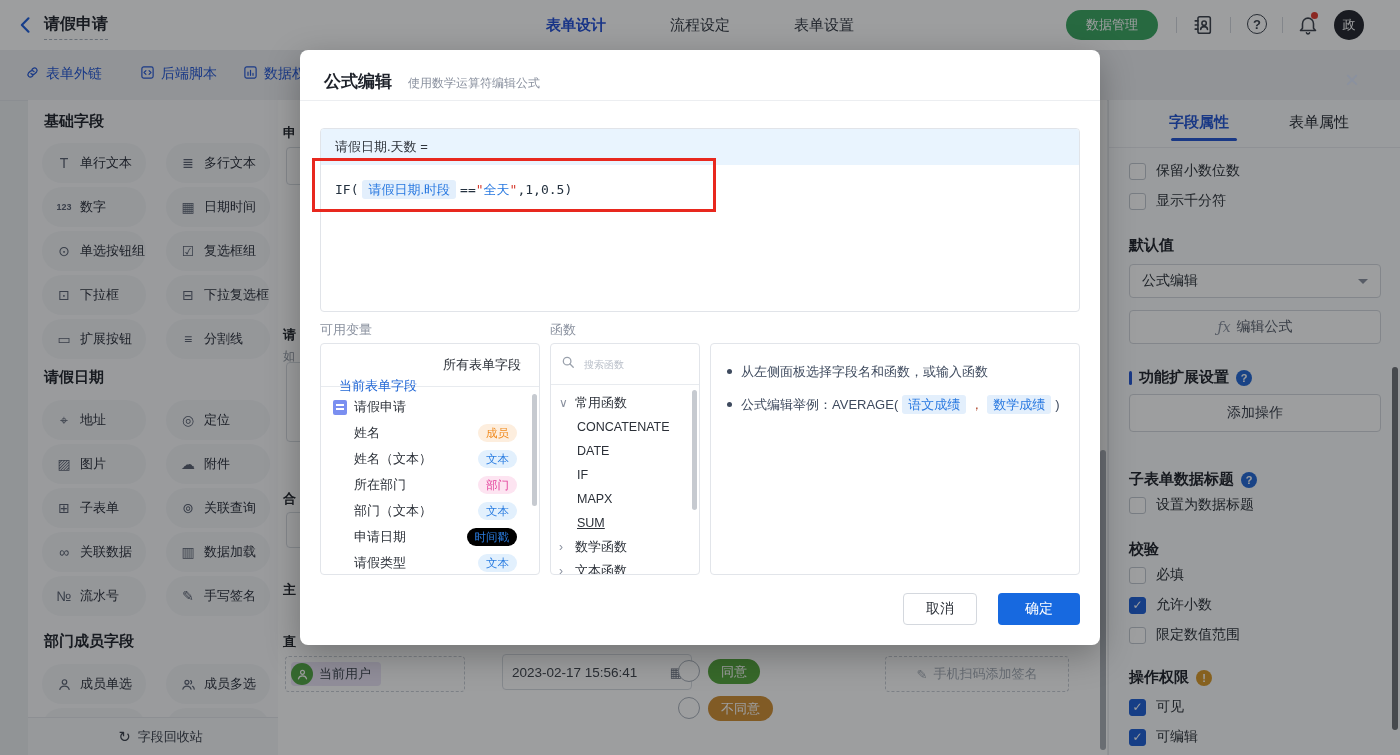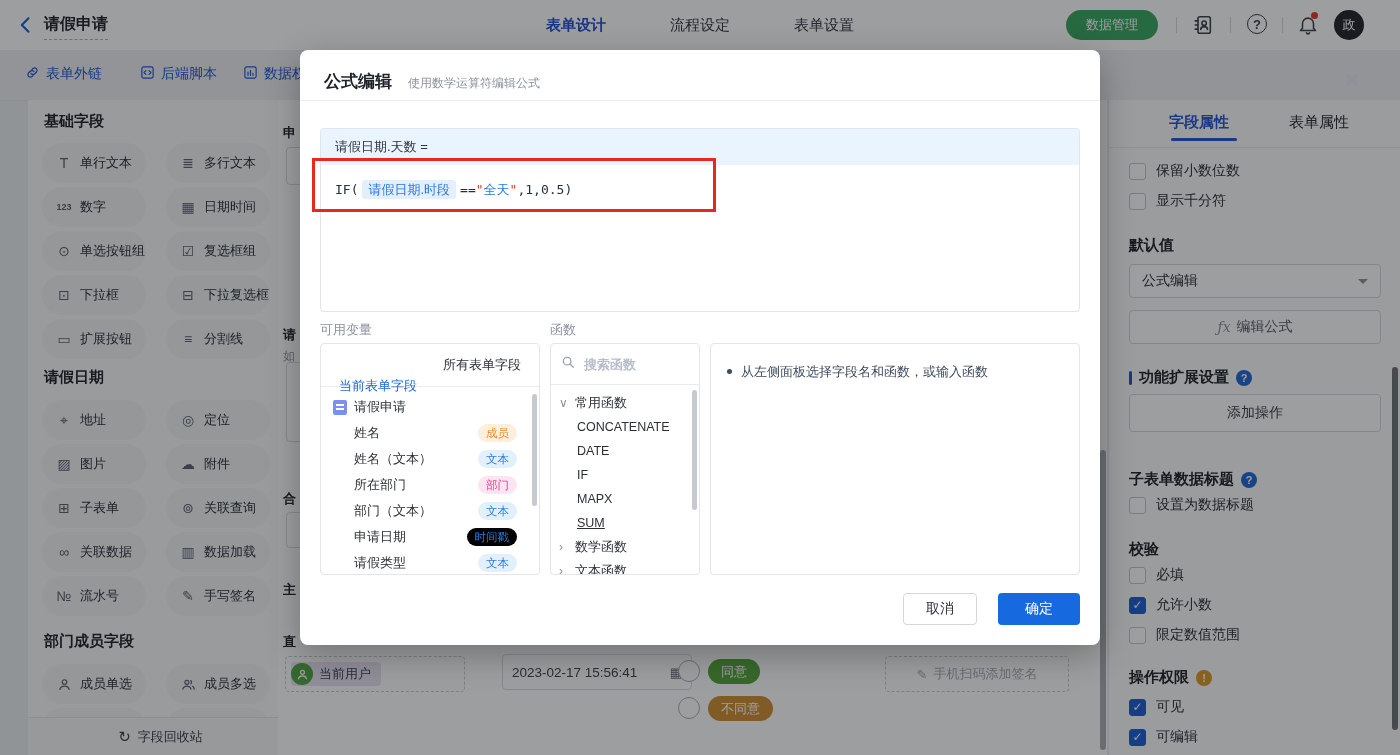--- a/index.html
+++ b/index.html
@@ -99,21 +99,21 @@
   .v-tab.active{color:#2368d6;margin-top:41px;}
   .tree-row{height:26px;display:flex;align-items:center;font-size:13px;color:#2b3038;padding:0 12px;}
   .doc-ic{width:14px;height:15px;background:#7a8ff0;border-radius:2px;margin-right:7px;position:relative;flex:none;}
   .doc-ic::after{content:"";position:absolute;left:3px;top:4px;width:8px;height:2px;background:#fff;box-shadow:0 4px 0 #fff;}
   .badge{margin-left:auto;font-size:11.5px;border-radius:10px;padding:1.5px 8px;}
   .b-member{color:#f08a1d;background:#fdeede;}
   .b-text{color:#2b7de1;background:#e2f0fd;}
   .b-dept{color:#e23a98;background:#fde4f1;}
   .b-ts{color:#2b7de1;background:#000000;}
   .srch{height:40px;border-bottom:1px solid #e8ebef;display:flex;align-items:center;gap:7px;padding:0 10px;}
-  .srch input{border:none;outline:none;font-size:13px;color:#333;width:100px;background:transparent;font-weight:bold;}
+  .srch input{border:none;outline:none;font-size:10px;color:#333;width:100px;background:transparent;}
   .srch input::placeholder{color:#b8bec8;}
   .fn-row{height:24px;display:flex;align-items:center;font-size:12.5px;color:#2b3038;padding:0 8px;}
   .fn-arrow{width:16px;color:#8a919f;font-size:12px;}
   .hint-row{display:flex;gap:9px;font-size:13px;color:#3e4a5e;line-height:20px;margin-bottom:13px;}
   .dot{width:5px;height:5px;border-radius:50%;background:#3e4a5e;margin-top:7px;flex:none;}
   .m-btn{height:32px;border-radius:4px;font-size:14px;display:flex;align-items:center;justify-content:center;cursor:pointer;box-sizing:border-box;}
   .m-cancel{width:74px;border:1px solid #d4d8de;background:#fff;color:#2b3038;}
   .m-ok{width:82px;background:#1769e0;color:#fff;}
   
   .red-rect{left:312px;top:158px;width:398px;height:48px;border:3px solid #e8281e;z-index:70;}
@@ -507,20 +507,26 @@
         </div>
       </div>
       <div class="r scroll-thumb" style="right:2px;top:46px;width:5px;height:120px;background:#c6cad0;"></div>
     </div>
 
     <div class="r p-box" style="left:410px;top:293px;width:370px;height:232px;padding:18px 16px;">
       <div class="hint-row">
         <span class="dot"></span>
         <span>从左侧面板选择字段名和函数，或输入函数</span>
       </div>
+      <div class="hint-row">
+        <span class="dot"></span>
+        <span>
+          <span>公式编辑举例：AVERAGE(</span><span class="tok">语文成绩</span><span style="color:#b0492f;">，</span><span class="tok">数学成绩</span><span>)</span>
+        </span>
+      </div>
     </div>
 
     <div class="r m-btn m-cancel" style="left:603px;top:543px;">取消</div>
     <div class="r m-btn m-ok" style="left:698px;top:543px;">确定</div>
   </div>
 
   <div class="r red-rect"></div>
 
 </div>
 

